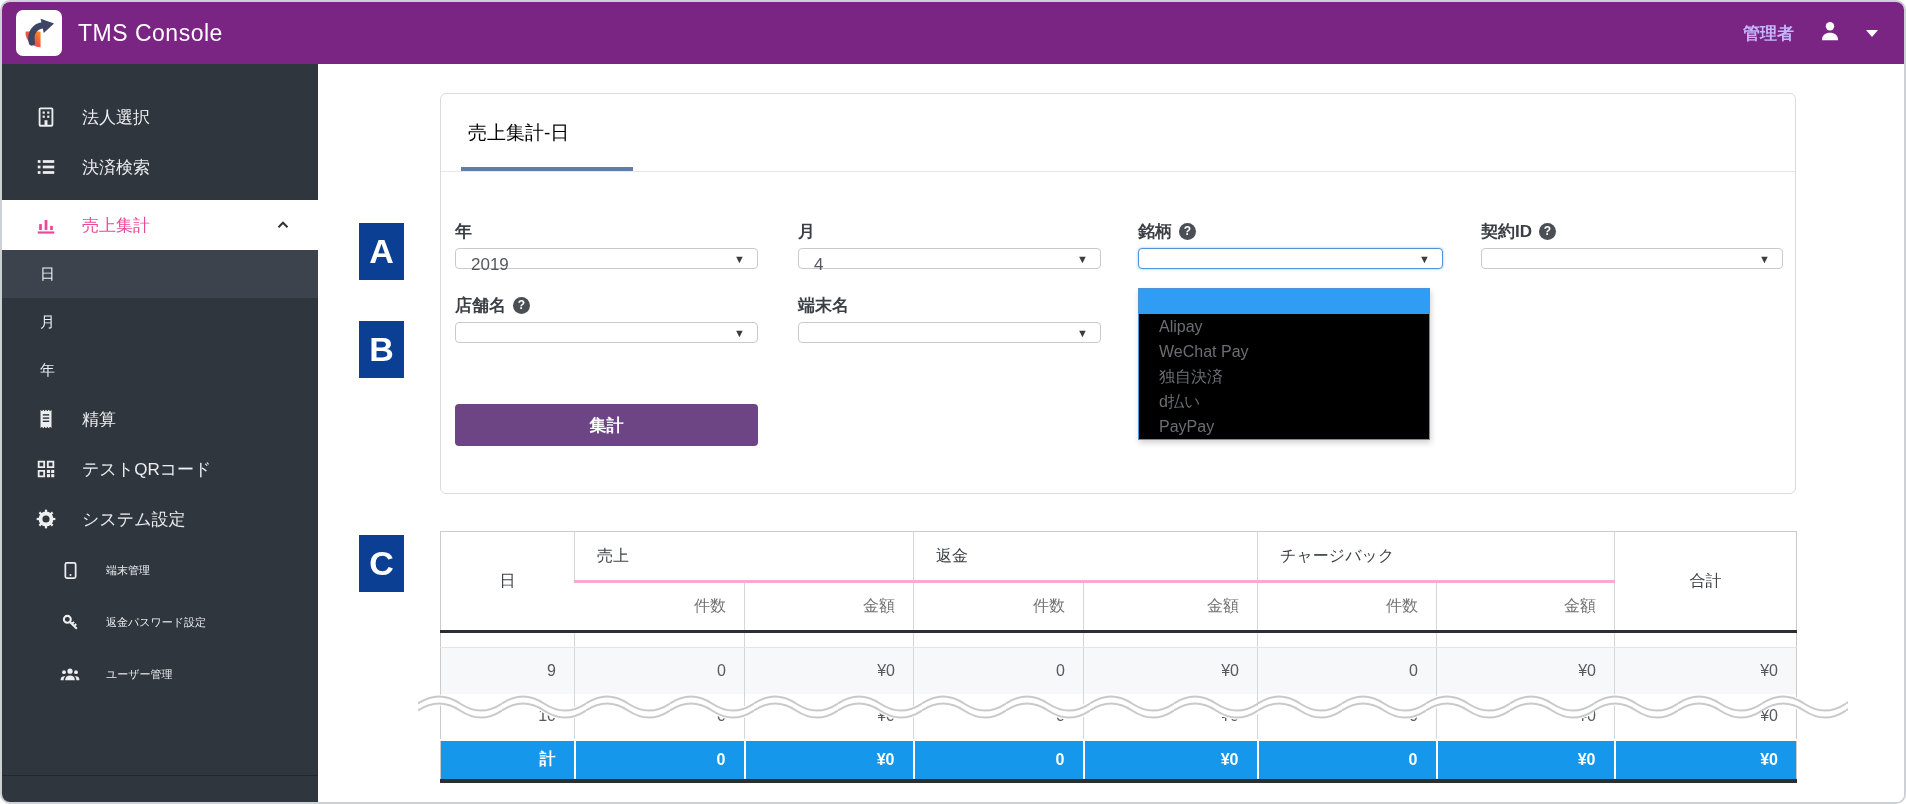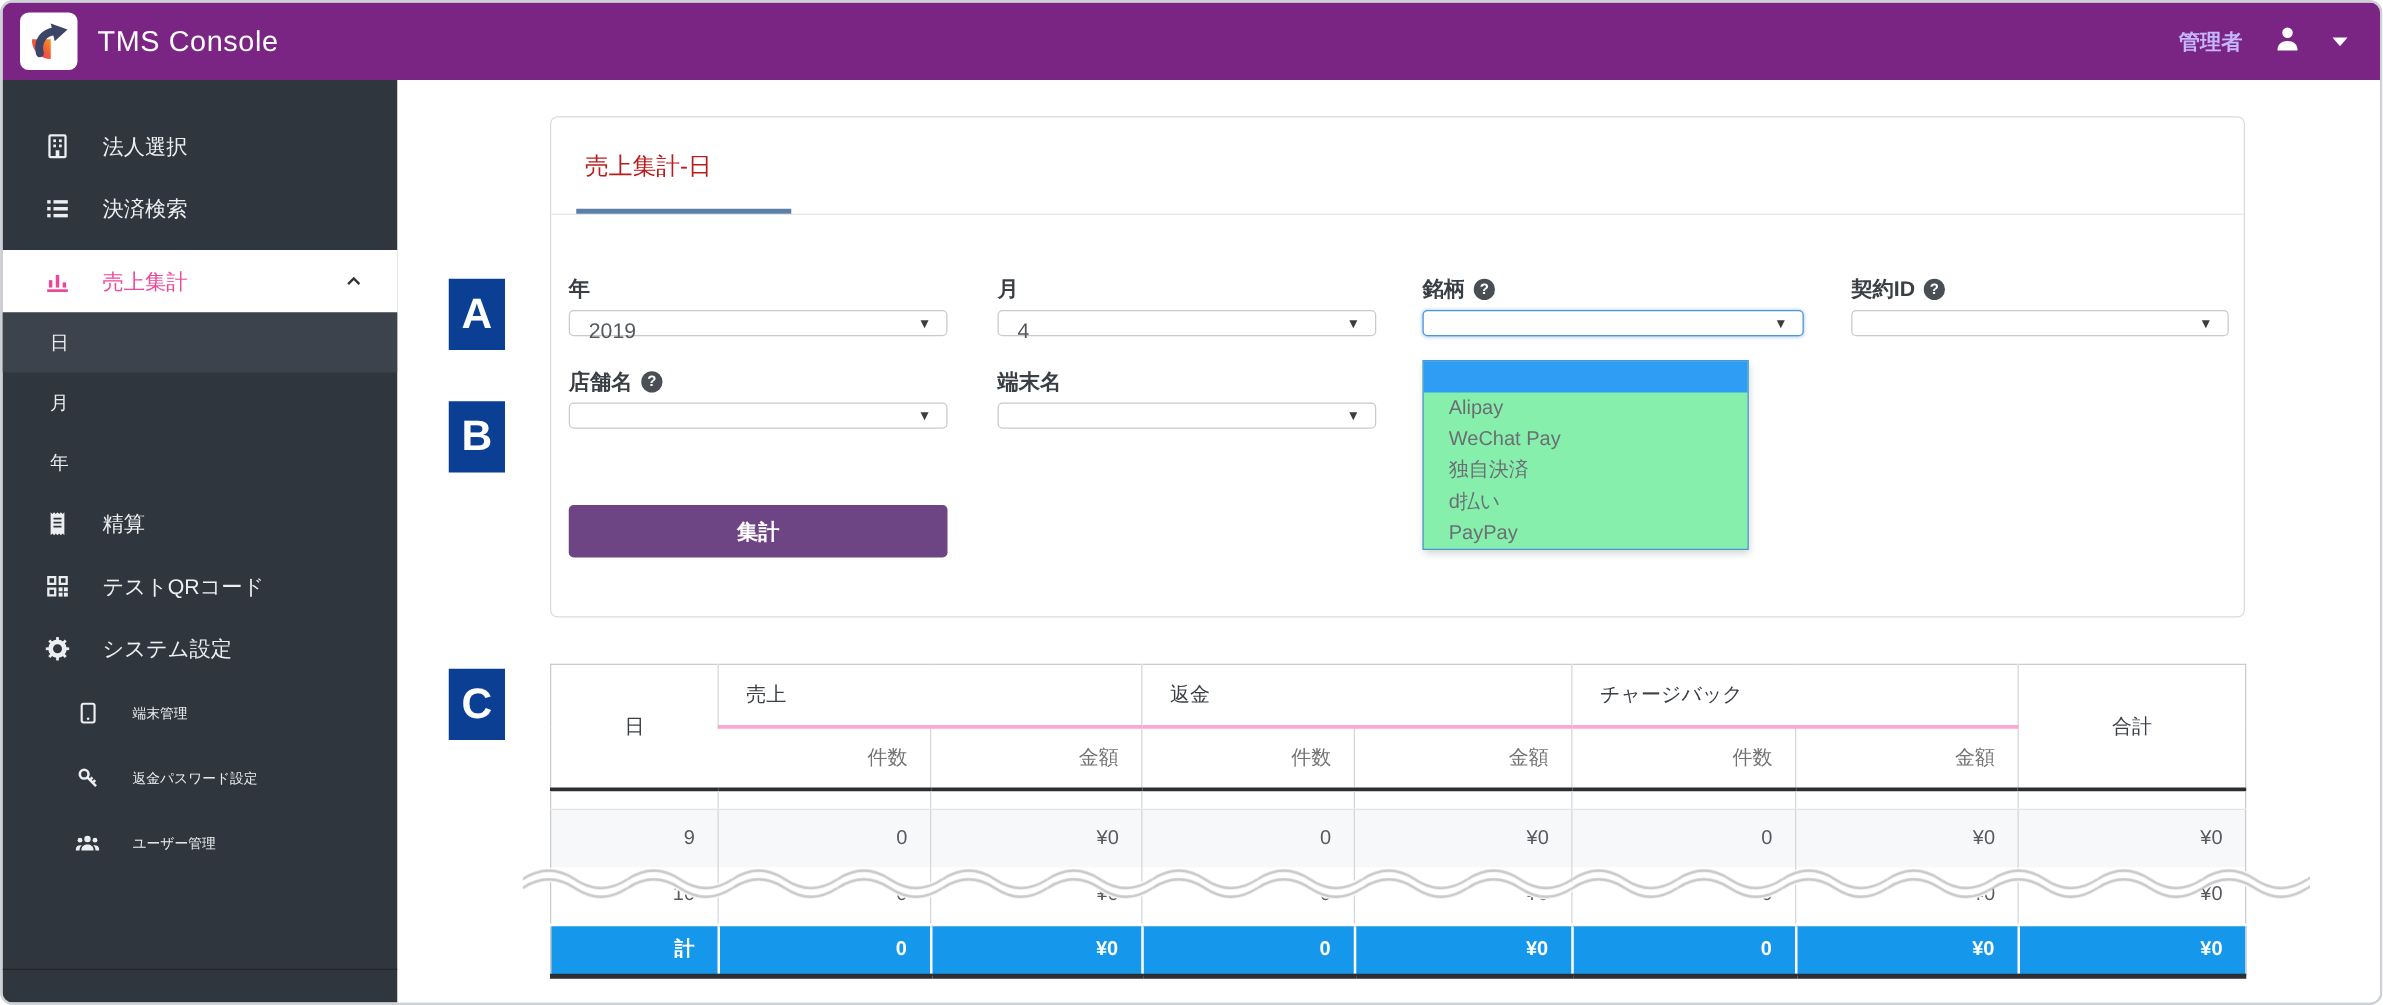--- a/index.html
+++ b/index.html
@@ -28,39 +28,39 @@
   .chev { margin-left:auto; margin-right:26px; display:flex; }
   .side-sub { height:48px; display:flex; align-items:center; padding-left:38px; font-size:15px; cursor:pointer; }
   .side-sub.selected { background:#3d434c; }
   .side-child { height:52px; display:flex; align-items:center; padding-left:58px; font-size:11px; cursor:pointer; }
   .side-child .s-icon { width:20px; }
   .side-child .s-label { margin-left:26px; }
   .side-divider { position:absolute; left:0; right:0; bottom:26px; border-top:1px solid #23272d; }
 
   
   .card { position:absolute; left:122px; top:29px; width:1356px; height:401px; border:1px solid #d9dbdd; border-radius:6px; background:#fff; }
-  .tab-label { position:absolute; left:27px; top:26px; font-size:19px; color:#b91c1c; }
+  .tab-label { position:absolute; left:27px; top:26px; font-size:19px; color:#000000; }
   .tab-underline { position:absolute; left:20px; top:73px; width:172px; height:4px; background:#5b7fa6; }
   .card-divider { position:absolute; left:0; right:0; top:77px; border-top:1px solid #e6e7e9; }
 
   .field { position:absolute; width:303px; }
   .field-label { font-size:17px; font-weight:700; color:#3a3f45; display:flex; align-items:center; gap:7px; height:22px; }
   .help { width:17px; height:17px; border-radius:50%; background:#4a4f55; color:#fff; font-size:12px; font-weight:700; display:inline-flex; align-items:center; justify-content:center; cursor:pointer; }
   .select { margin-top:6px; height:21px; border:1px solid #c8cacd; border-radius:4px; background:#fff; position:relative; display:flex; align-items:center; padding:12px 30px 0 15px; font-size:17px; color:#55595e; cursor:pointer; }
   .select .sel-caret { position:absolute; right:12px; top:50%; transform:translateY(-50%); font-size:11px; color:#3c3c3c; }
   .select.focused { border-color:#4f94d6; box-shadow:0 0 3px rgba(79,148,214,.55); }
 
   .f-year  { left:14px;  top:126px; }
   .f-month { left:357px; top:126px; }
   .f-brand { left:697px; top:126px; width:305px; }
   .f-contract { left:1040px; top:126px; width:302px; }
   .f-store { left:14px;  top:200px; }
   .f-terminal { left:357px; top:200px; }
 
-  .dropdown { position:absolute; left:697px; top:194px; width:261px; background:#86efac; border:1px solid #4f94d6; box-shadow:1px 3px 6px rgba(0,0,0,.18); z-index:6; }
+  .dropdown { position:absolute; left:697px; top:194px; width:292px; background:#000000; border:1px solid #4f94d6; box-shadow:1px 3px 6px rgba(0,0,0,.18); z-index:6; }
   .opt { height:25px; line-height:25px; padding-left:20px; font-size:16px; color:#6b6f73; cursor:pointer; white-space:nowrap; }
   .opt.highlight { background:#2e9df3; }
 
   .submit-btn { position:absolute; left:14px; top:310px; width:303px; height:42px; background:#6e4584; border:none; border-radius:4px; color:#fff; font-size:17px; font-weight:700; font-family:inherit; cursor:pointer; }
 
   
   .anno { position:absolute; left:41px; width:45px; height:57px; background:#0a3f94; color:#fff; font-size:34px; font-weight:700; display:flex; align-items:center; justify-content:center; }
   .anno-a { top:159px; } .anno-b { top:257px; } .anno-c { top:471px; }
 
   

